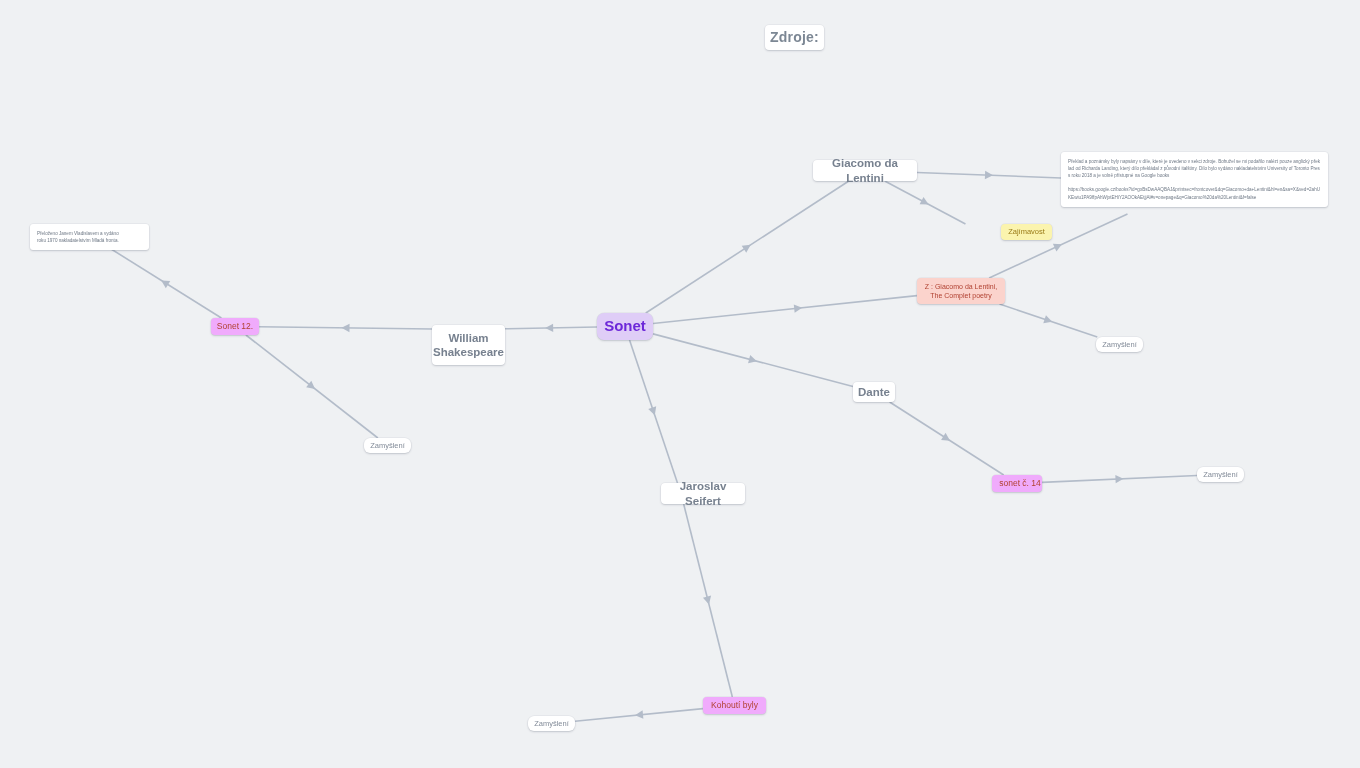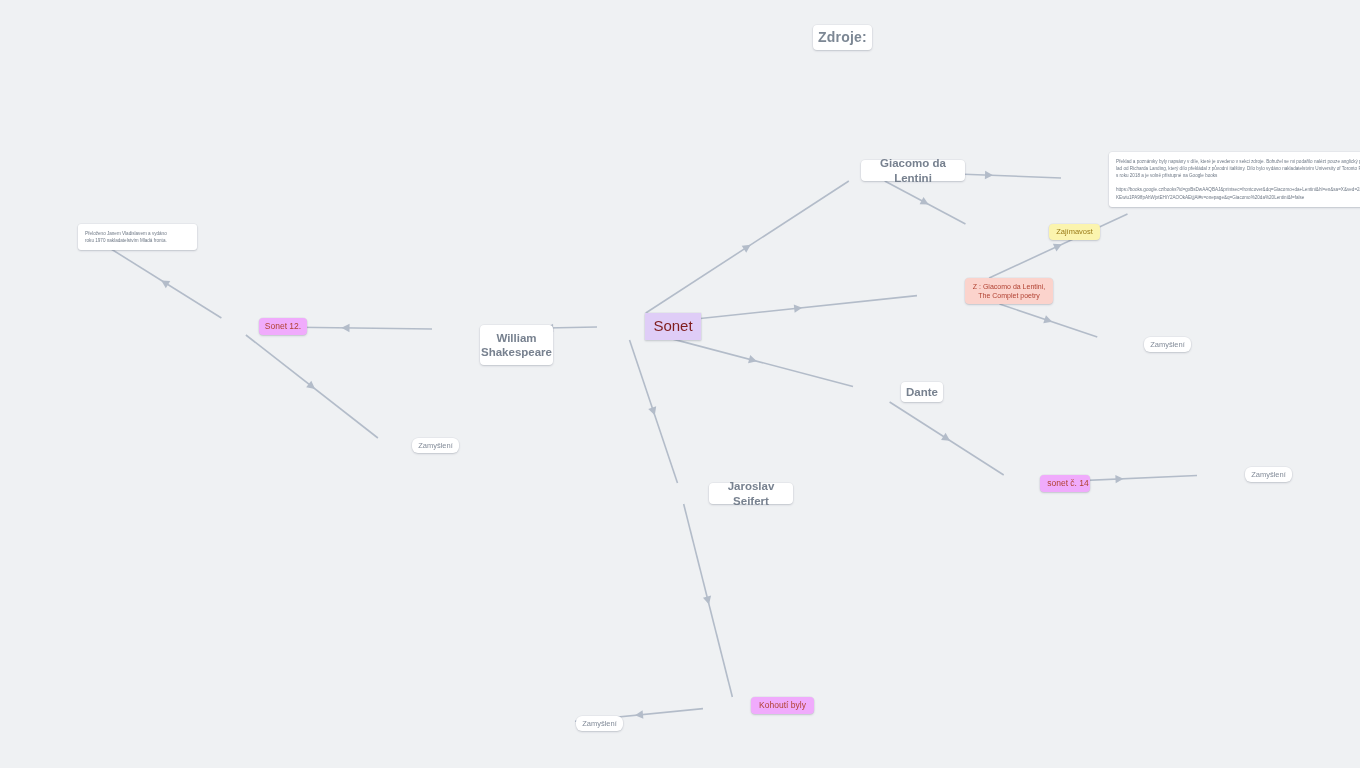--- a/index.html
+++ b/index.html
@@ -30,35 +30,34 @@
     box-sizing: border-box;
     display: flex;
     align-items: center;
     justify-content: center;
     text-align: center;
     border-radius: 4px;
     box-shadow: 0 1px 2px rgba(60,70,85,0.22), 0 0 0 0.5px rgba(120,130,145,0.10);
     white-space: pre-line;
     line-height: 1.25;
     user-select: none;
-    margin-left: 48px;
   }
   .n-title {
     background: #ffffff;
     color: #7c8794;
     font-size: 14px;
     font-weight: bold;
     letter-spacing: 0.2px;
   }
   .n-root {
     background: #dfcdf7;
-    color: #7f1d1d;
+    color: #6d28d9;
     font-size: 15px;
-    font-weight: normal;
-    border-radius: 0;
+    font-weight: bold;
+    border-radius: 7px;
   }
   .n-plain-big {
     background: #ffffff;
     color: #77818f;
     font-size: 11.5px;
     font-weight: bold;
   }
   .n-small {
     background: #ffffff;
     color: #838c99;

